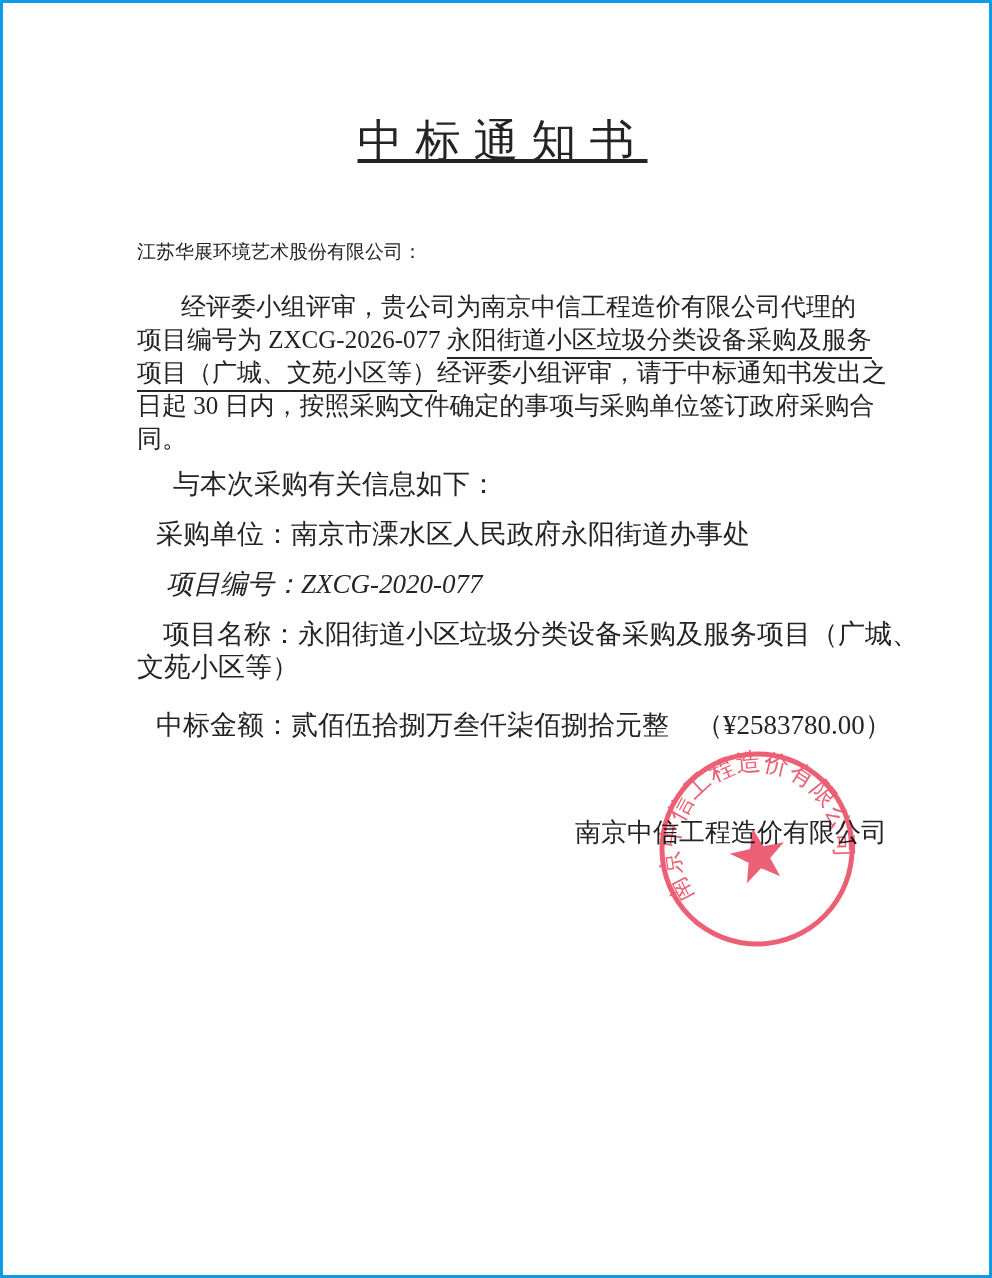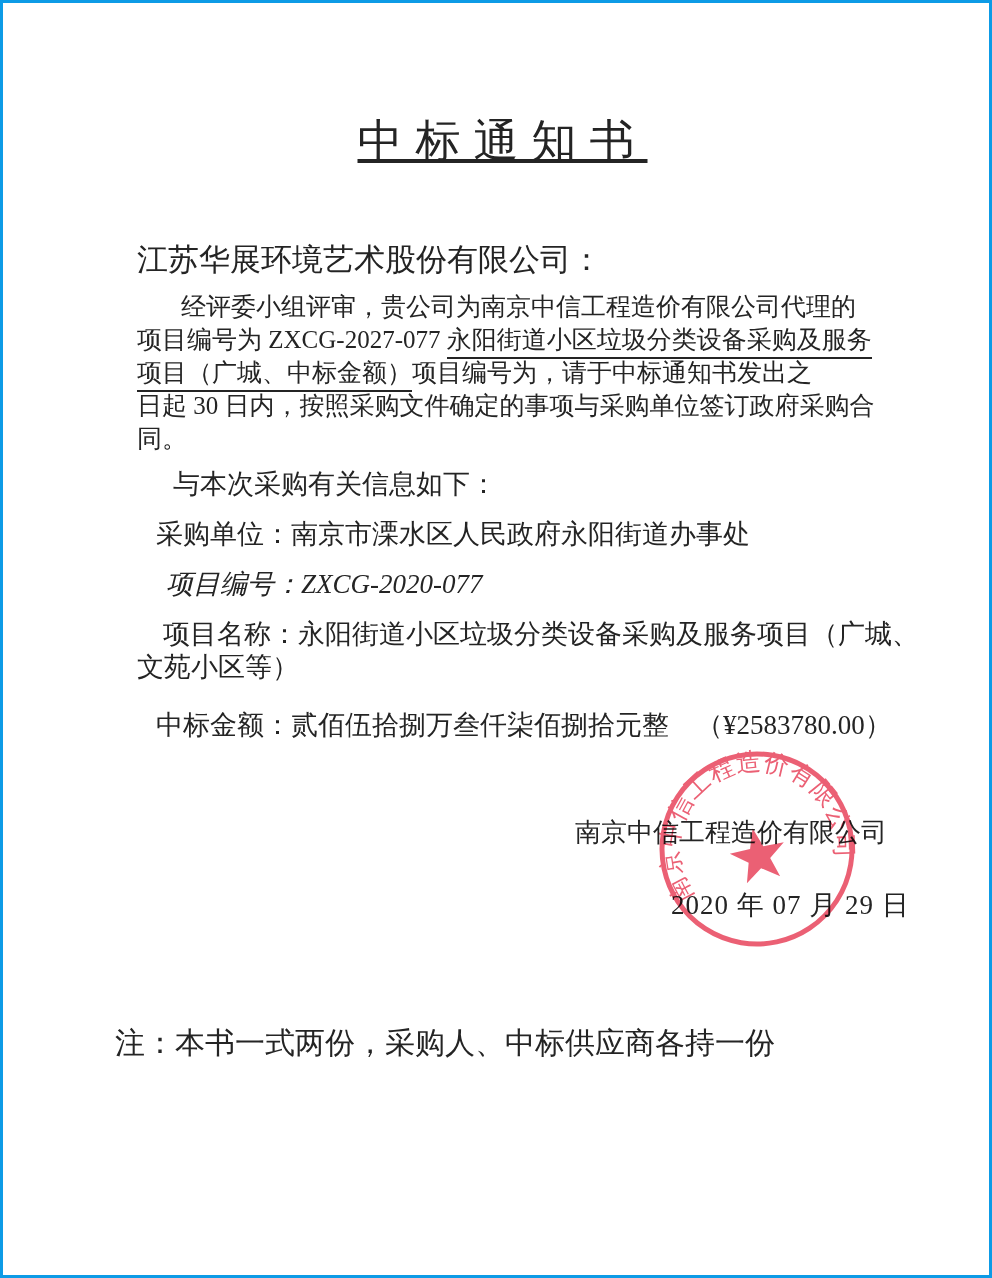--- a/index.html
+++ b/index.html
@@ -11,21 +11,21 @@
     border:3px solid var(--page-border,#0d9be6);
     font-family:"Liberation Serif","DejaVu Serif",serif;
     color:var(--ink,#242424);
     overflow:hidden;
   }
   .title{
     position:absolute;top:108px;left:0;width:100%;
     margin:0;text-align:center;
     font-size:45px;font-weight:400;letter-spacing:13px;text-indent:13px;text-decoration:underline;
   }
-  .addressee{position:absolute;left:134px;top:236px;font-size:31px;white-space:nowrap;}
+  .addressee{position:absolute;left:134px;top:236px;font-size:19px;white-space:nowrap;}
   .paragraph{position:absolute;left:134px;top:287px;font-size:25px;line-height:33px;}
   .para-line{white-space:nowrap;}
   .para-line.indent{text-indent:44px;}
   .u{border-bottom:2px solid var(--ink,#242424);padding-bottom:4px;}
   .info{position:absolute;font-size:27px;white-space:nowrap;}
   .info-intro{left:170px;top:463px;}
   .info-0{left:153px;top:513px;}
   .info-1{left:163px;top:563px;font-style:italic;}
   .info-2{left:160px;top:613px;}
   .info-3{left:134px;top:646px;}
@@ -45,40 +45,38 @@
 <body>
 
 <div class="page">
 
   <h1 class="title">中标通知书</h1>
 
   <div class="addressee">江苏华展环境艺术股份有限公司：</div>
 
   <div class="paragraph">
       <div class="para-line indent"><span>经评委小组评审，贵公司为南京中信工程造价有限公司代理的</span></div>
-      <div class="para-line"><span>项目编号为 ZXCG-2027-077 </span><span class="u">永阳街道小区垃圾分类设备采购及服务</span></div>
-      <div class="para-line"><span class="u">项目（广城、中标金额）</span><span>项目编号为，请于中标通知书发出之</span></div>
+      <div class="para-line"><span>项目编号为 ZXCG-2026-077 </span><span class="u">永阳街道小区垃圾分类设备采购及服务</span></div>
+      <div class="para-line"><span class="u">项目（广城、文苑小区等）</span><span>经评委小组评审，请于中标通知书发出之</span></div>
       <div class="para-line"><span>日起 30 日内，按照采购文件确定的事项与采购单位签订政府采购合</span></div>
       <div class="para-line"><span>同。</span></div>
     </div>
 
   <div class="info info-intro">与本次采购有关信息如下：</div>
   <div class="info info-0">采购单位：南京市溧水区人民政府永阳街道办事处</div>
   <div class="info info-1">项目编号：ZXCG-2020-077</div>
   <div class="info info-2">项目名称：永阳街道小区垃圾分类设备采购及服务项目（广城、</div>
   <div class="info info-3">文苑小区等）</div>
   <div class="info info-4">中标金额：贰佰伍拾捌万叁仟柒佰捌拾元整　（¥2583780.00）</div>
 
   <div class="sig-company">南京中信工程造价有限公司</div>
-  <div class="sig-date">2020 年 07 月 29 日</div>
 
   <svg class="stamp" width="230" height="230" viewBox="-115 -115 230 230" aria-hidden="true">
     <circle r="95" fill="none" style="stroke:var(--stamp-red,#e8445c);" stroke-width="5"></circle>
     <path id="sealArc" d="M -71.2,33.2 A 78.6,78.6 0 1 1 71.2,33.2" fill="none"></path>
     <text font-size="25" style="fill:var(--stamp-red,#e8445c);" letter-spacing="1">
       <textPath href="#sealArc" startOffset="0" textLength="308" lengthAdjust="spacingAndGlyphs">南京中信工程造价有限公司</textPath>
     </text>
     <polygon style="fill:var(--stamp-red,#e8445c);" points="0,-21 6.8,-1.4 27.6,-1 11,11.6 17,31.5 0,19.6 -17,31.5 -11,11.6 -27.6,-1 -6.8,-1.4"></polygon>
   </svg>
 
-  <div class="note">注：本书一式两份，采购人、中标供应商各持一份</div>
 
 </div>
 
 </body></html>

